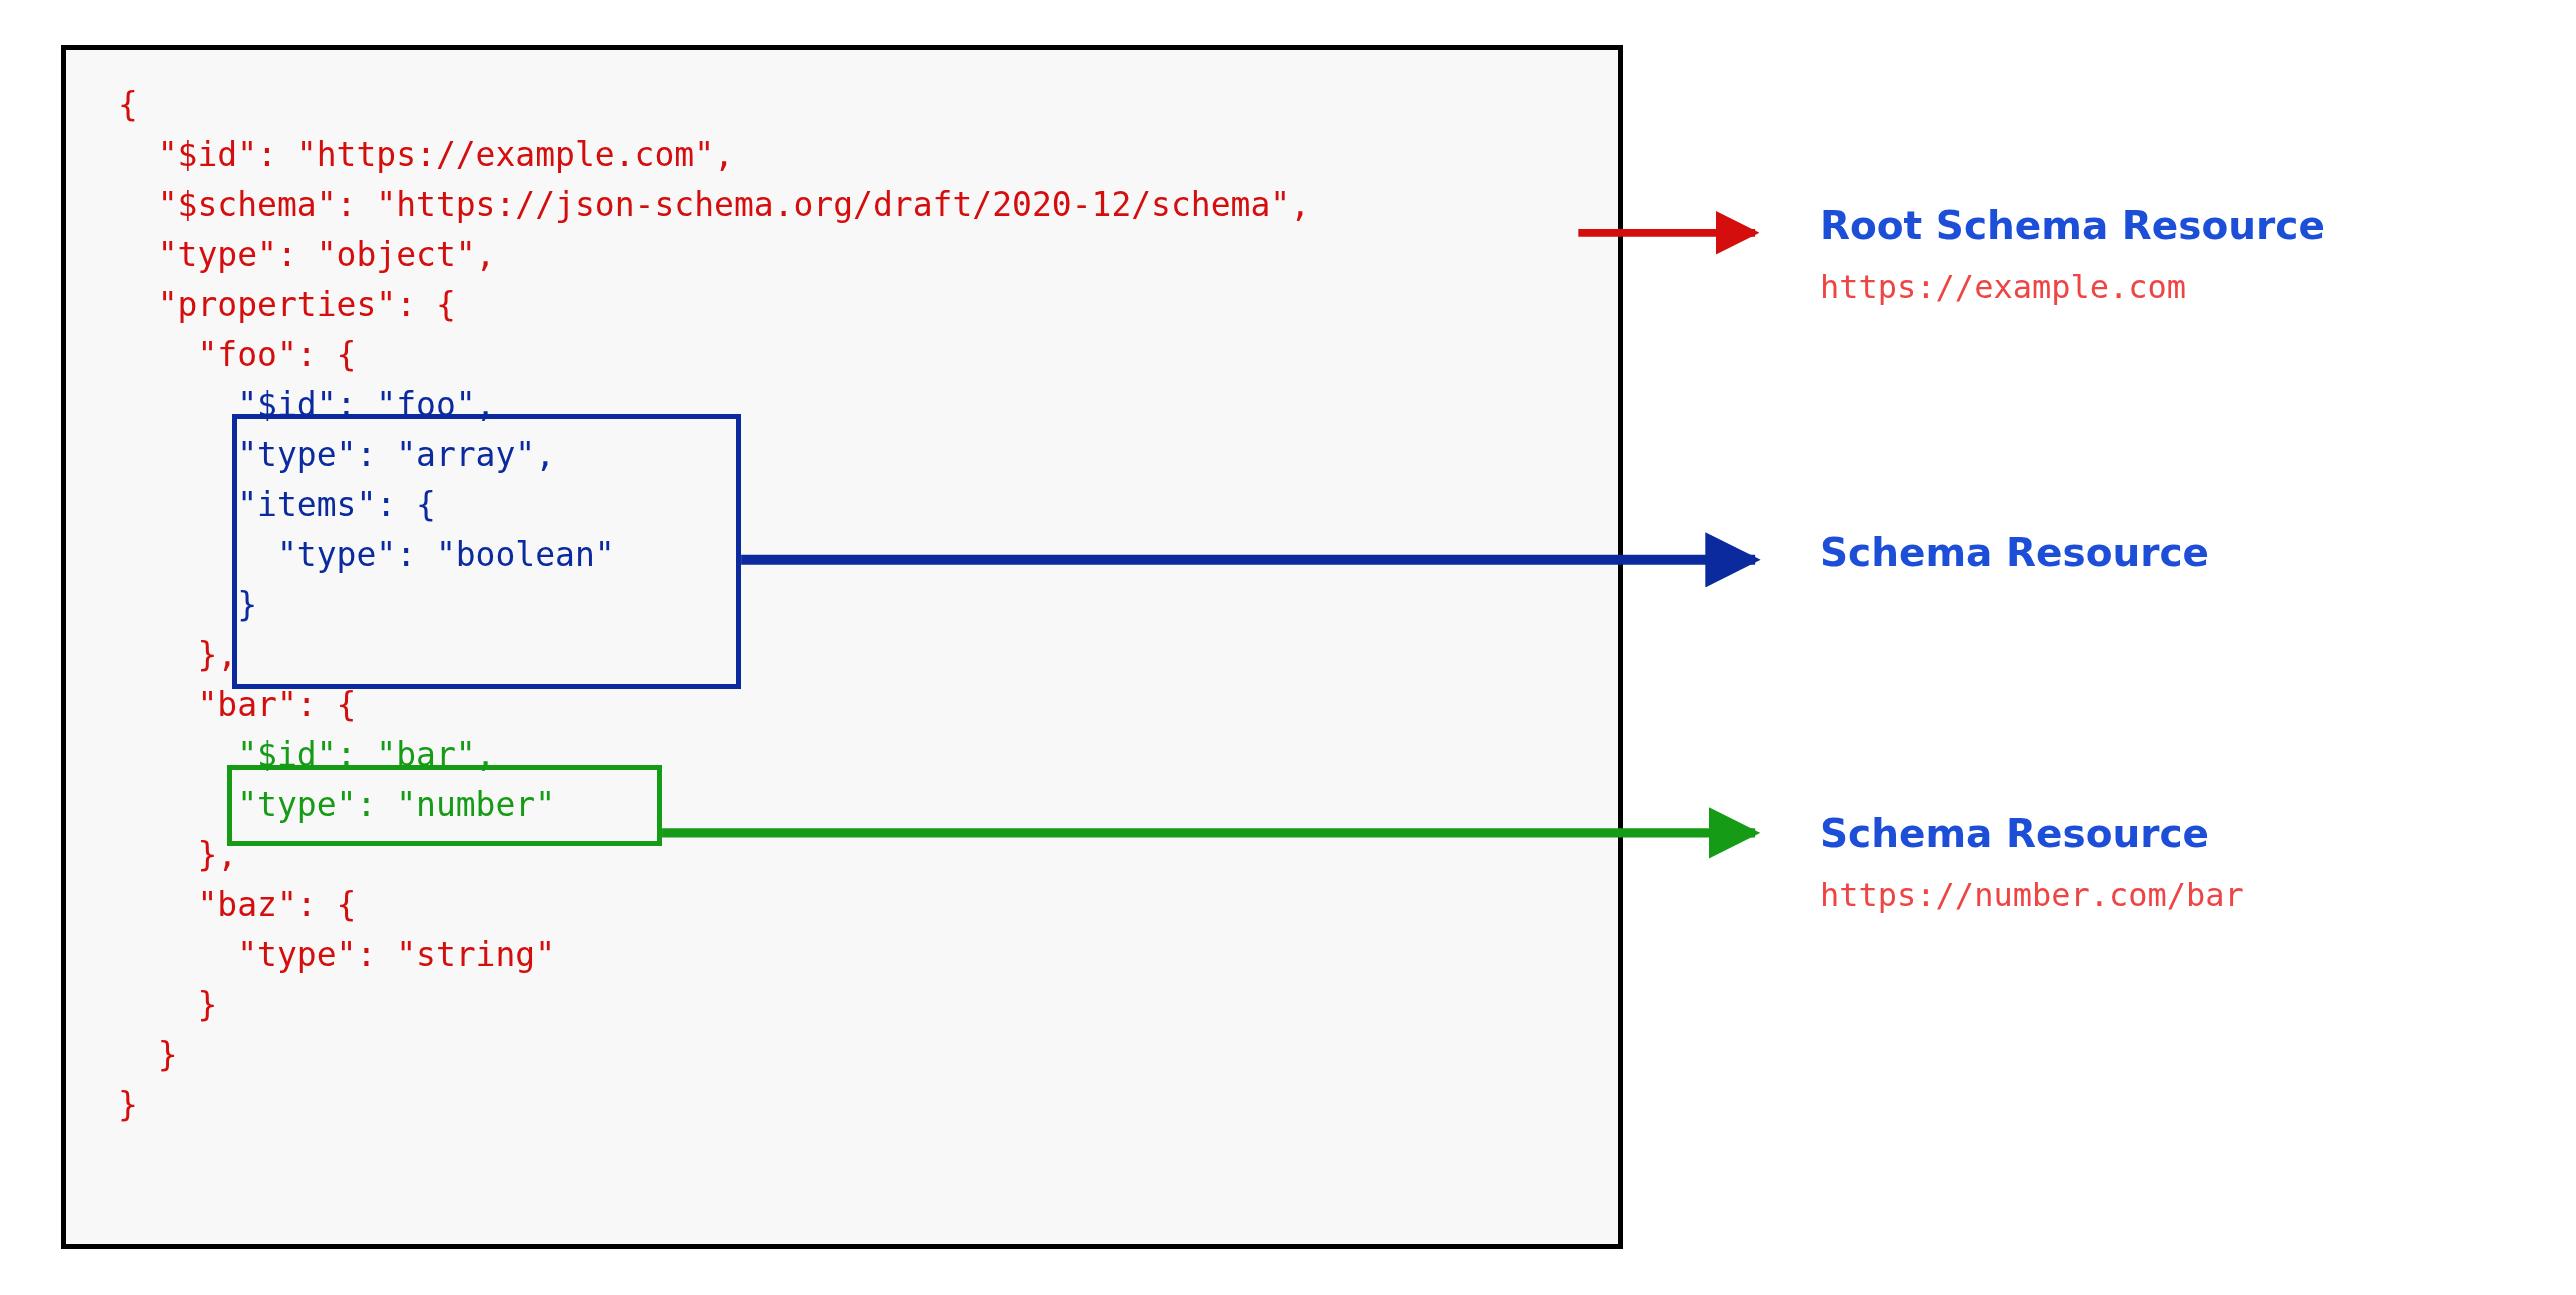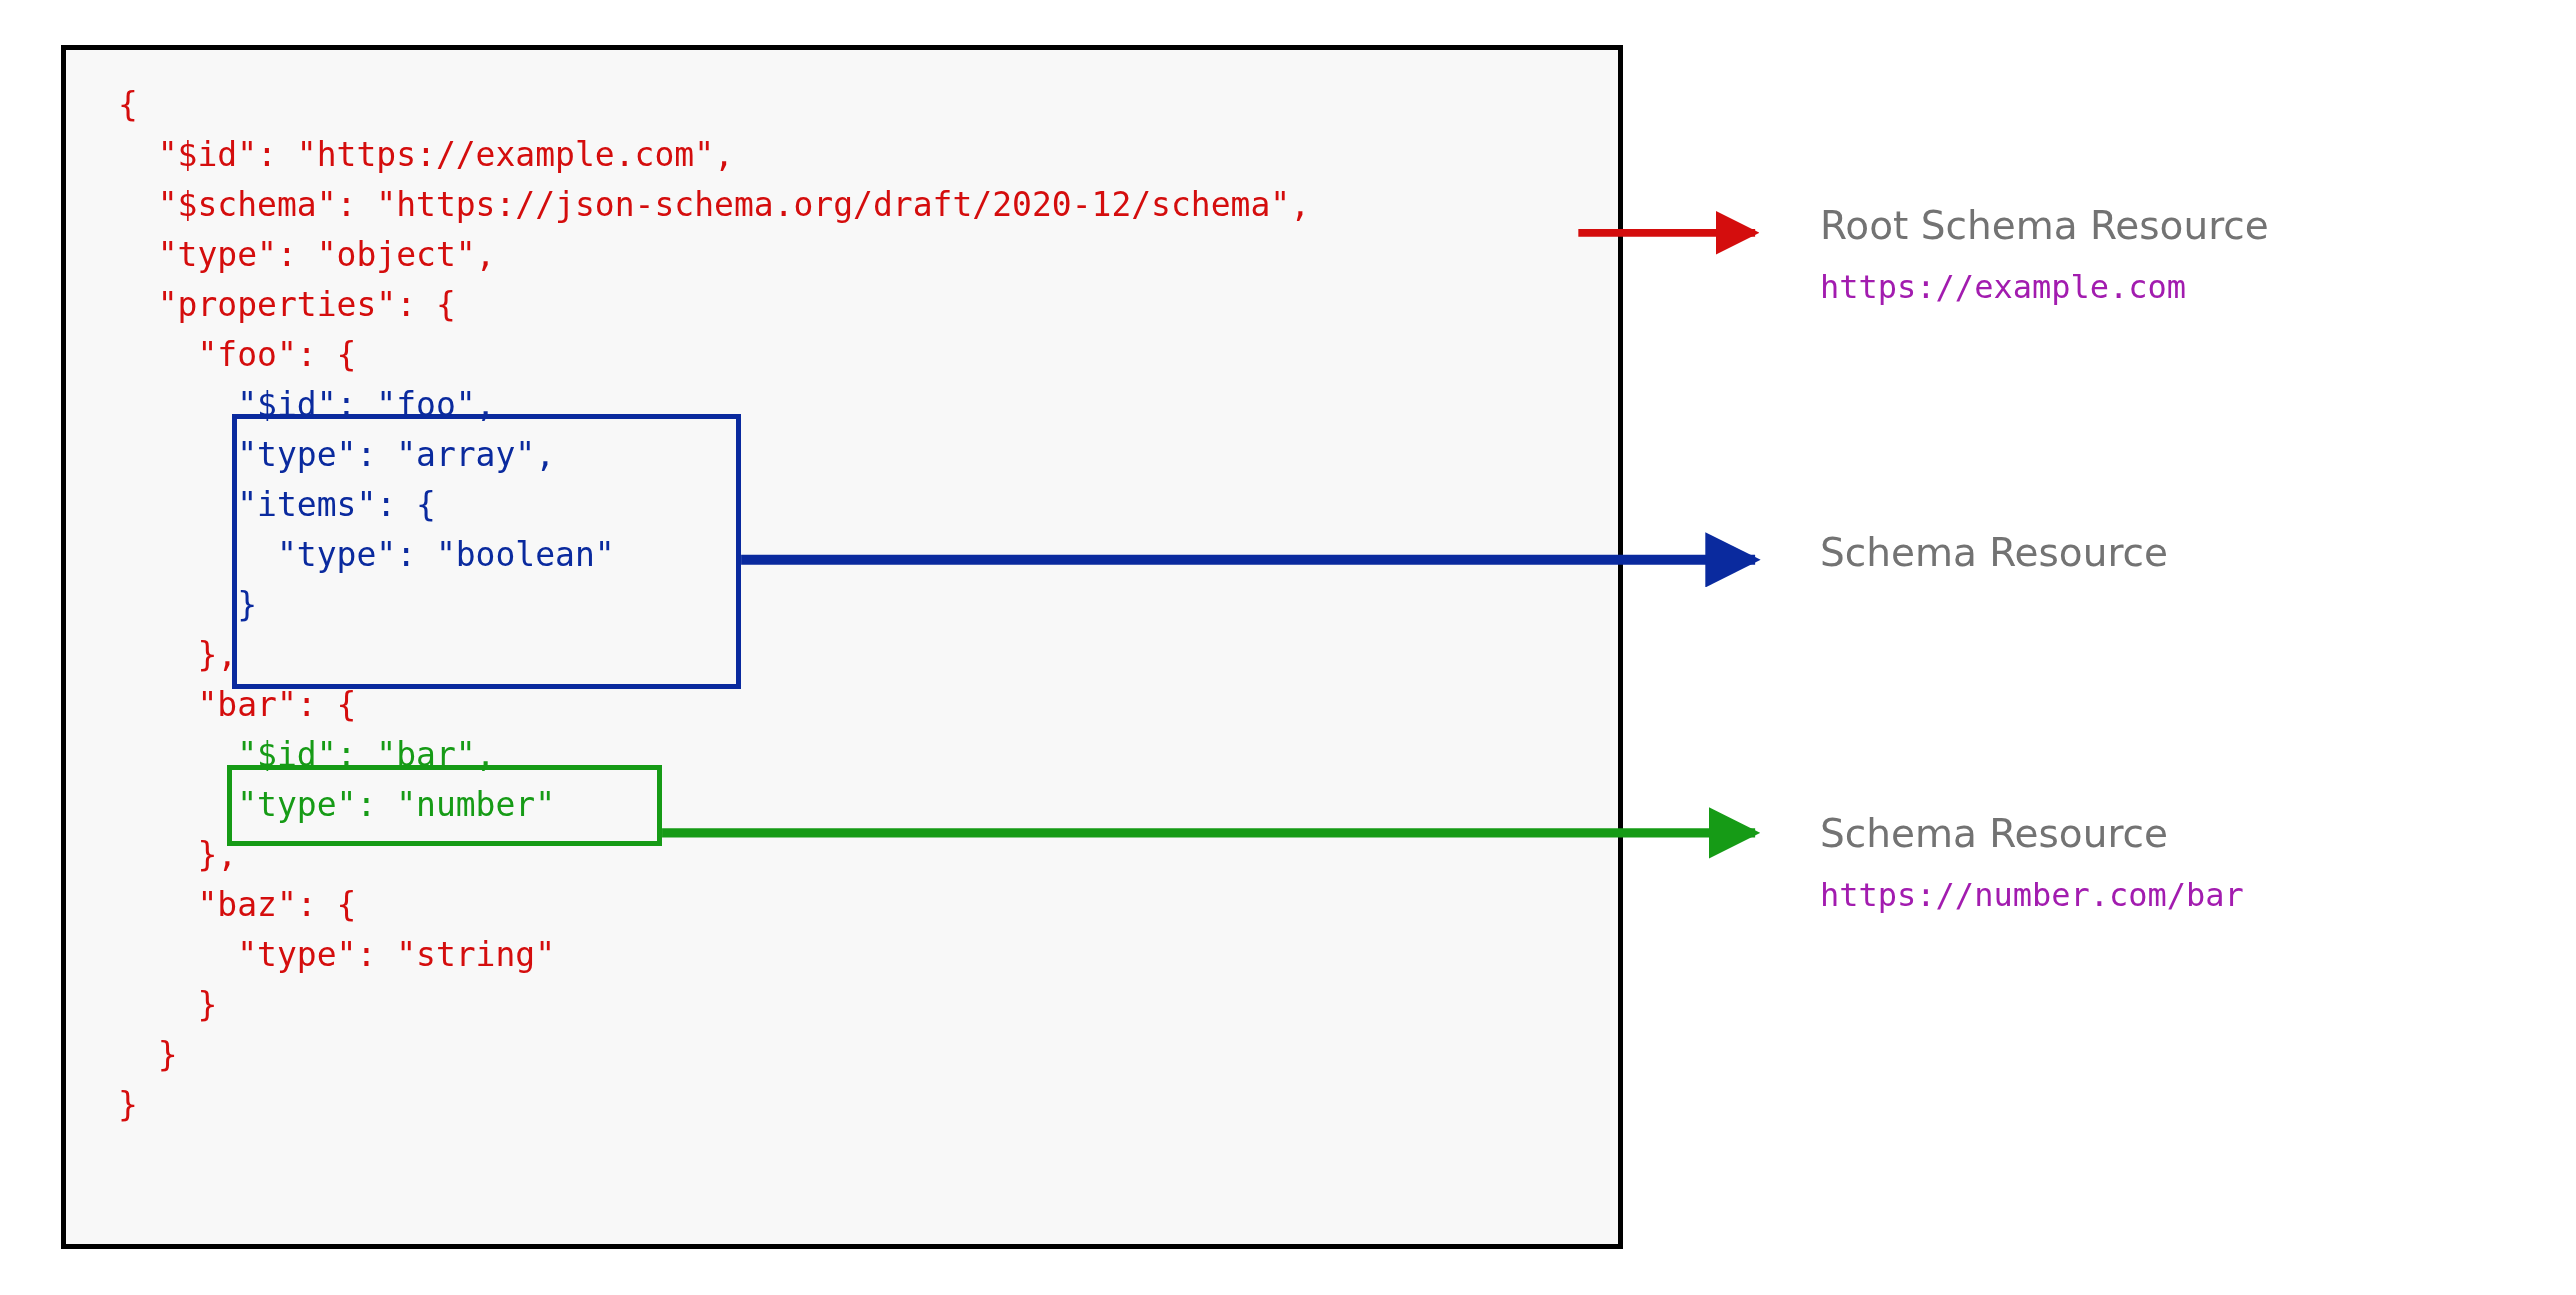--- a/index.html
+++ b/index.html
@@ -79,33 +79,33 @@
   }
 
   
   .annot {
     position: absolute;
     left: 1820px;
   }
   .annot-title {
     margin: 0;
     font-family: "DejaVu Sans", sans-serif;
-    font-weight: normal;
+    font-weight: bold;
     font-size: 39px;
     line-height: 45px;
-    color: #737373;
+    color: #1d4ed8;
     white-space: nowrap;
   }
   .annot-url {
     margin: 0;
     margin-top: 20px;
     font-family: "DejaVu Sans Mono", monospace;
     font-size: 32px;
     line-height: 39px;
-    color: #a21caf;
+    color: #ef4444;
     white-space: nowrap;
   }
   #annot-root { top: 203px; }
   #annot-foo  { top: 530px; }
   #annot-bar  { top: 811px; }
 </style>
 </head>
 <body>
 
 <div id="stage">

